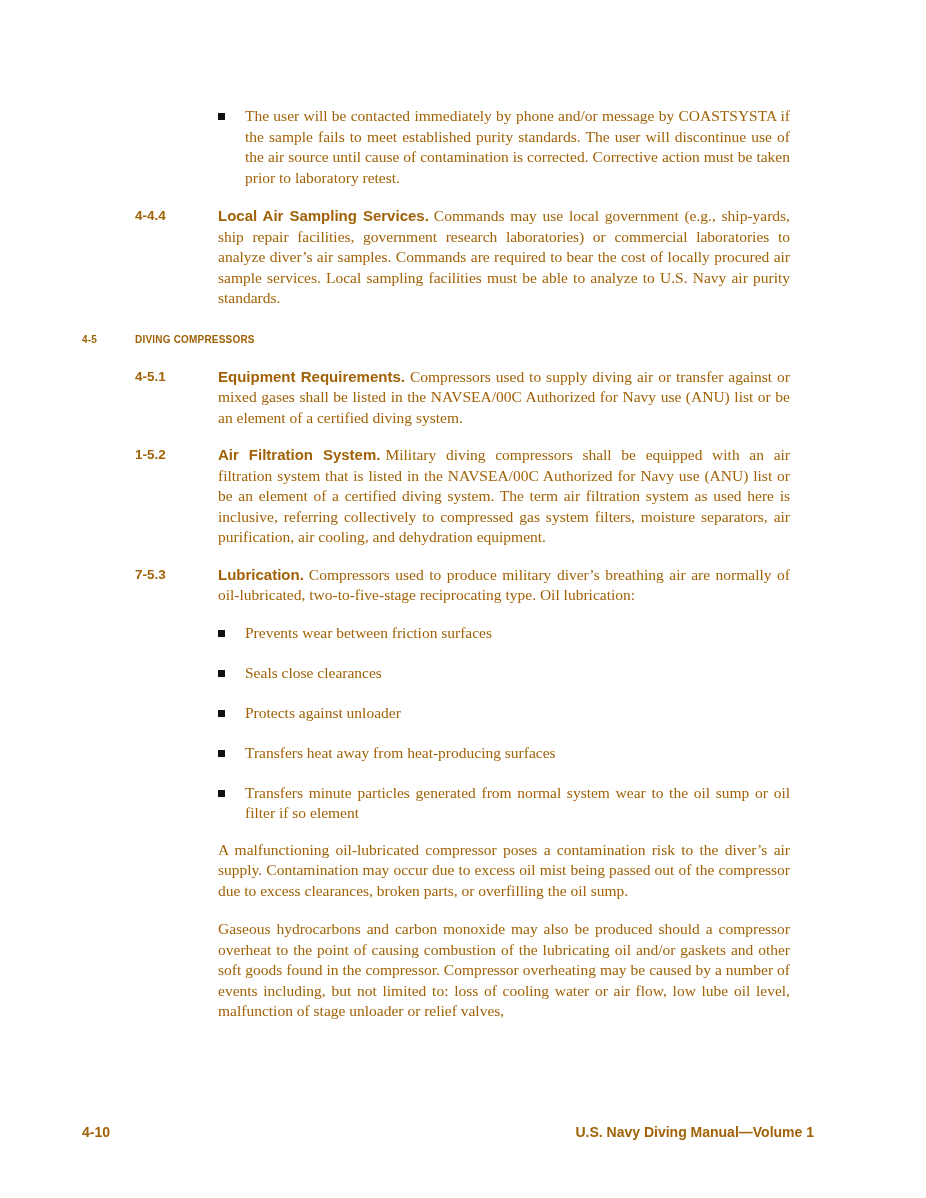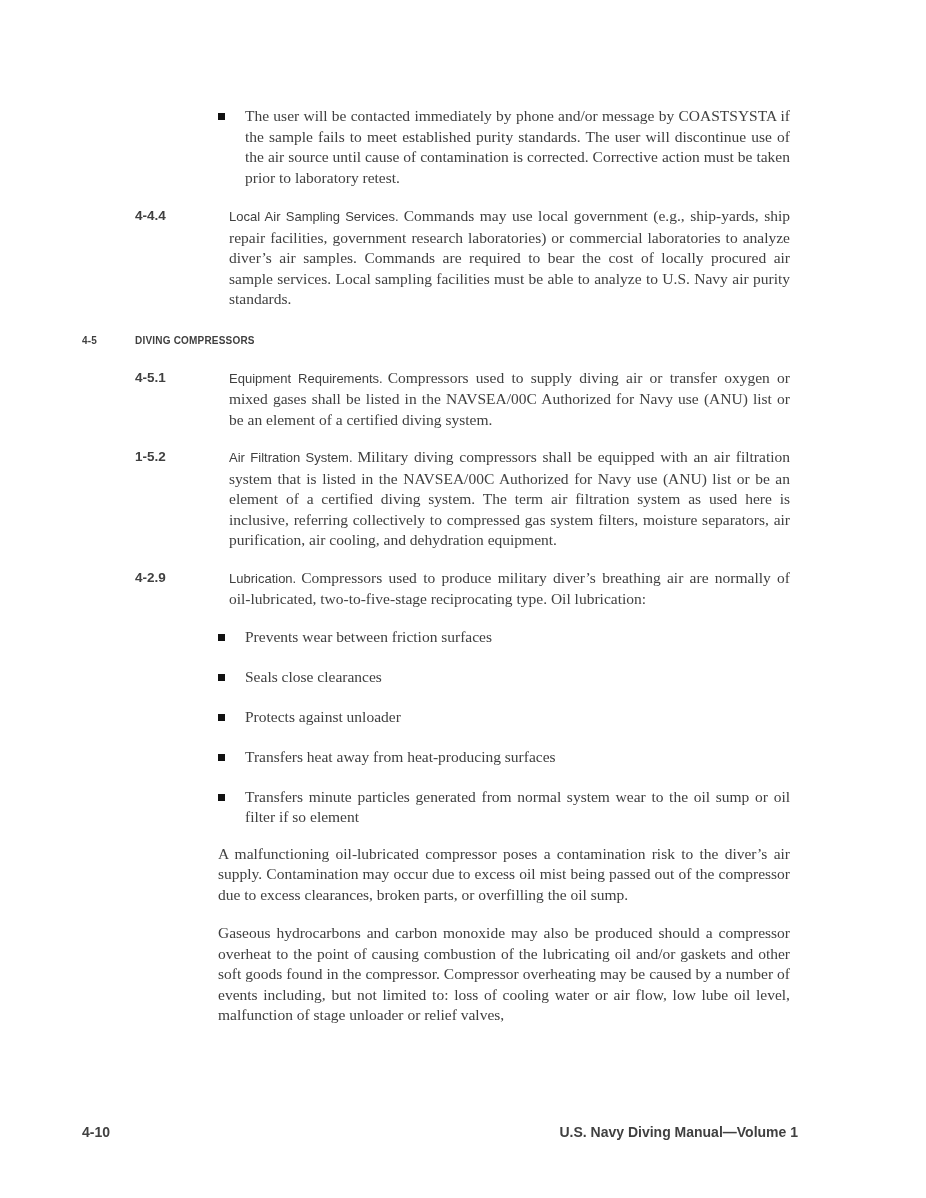--- a/index.html
+++ b/index.html
@@ -5,53 +5,52 @@
   html, body {
     margin: 0;
     padding: 0;
     background: #ffffff;
   }
   .page {
     position: relative;
     width: 926px;
     height: 1198px;
     background: #ffffff;
-    color: #404040;
+    color: #a16207;
     font-family: "Liberation Serif", serif;
     font-size: 15.5px;
     line-height: 20.5px;
     overflow: hidden;
   }
   .content {
     position: absolute;
     top: 0;
     left: 82px;
     width: 708px;
     padding-top: 106px;
   }
   p { margin: 0; }
   .body { text-align: justify; }
 
   
   .sec {
     display: grid;
     grid-template-columns: 83px 1fr;
     margin-left: 53px;
-    gap: 11px;
   }
   .num {
     font-family: "Liberation Sans", sans-serif;
     font-weight: bold;
     font-size: 13.5px;
     line-height: 20.5px;
   }
   .lead {
     font-family: "Liberation Sans", sans-serif;
-    font-weight: normal;
-    font-size: 13px;
+    font-weight: bold;
+    font-size: 15px;
     margin-right: 5px;
   }
 
   
   .heading {
     display: grid;
     grid-template-columns: 53px 1fr;
     font-family: "Liberation Sans", sans-serif;
     font-weight: bold;
     font-size: 10px;
@@ -77,21 +76,21 @@
 
   .mb18 { margin-bottom: 18px; }
   .mb21 { margin-bottom: 21px; }
   .mb17 { margin-bottom: 17px; }
   .mb19 { margin-bottom: 19.5px; }
   .mb16 { margin-bottom: 16px; }
 
   .footer {
     position: absolute;
     left: 82px;
-    right: 128px;
+    right: 112px;
     top: 1124px;
     display: flex;
     justify-content: space-between;
     align-items: center;
     font-family: "Liberation Sans", sans-serif;
     font-weight: bold;
     font-size: 14px;
     line-height: 16px;
   }
 </style>
@@ -111,30 +110,30 @@
       <p class="body"><span class="lead">Local Air Sampling Services.</span><span>Commands may use local government (e.g., ship-yards, ship repair facilities, government research laboratories) or commercial laboratories to analyze diver’s air samples. Commands are required to bear the cost of locally procured air sample services. Local sampling facilities must be able to analyze to U.S. Navy air purity standards.</span></p>
     </div>
 
     <div class="heading mb18">
       <span>4-5</span>
       <span>DIVING COMPRESSORS</span>
     </div>
 
     <div class="sec mb17">
       <span class="num">4-5.1</span>
-      <p class="body"><span class="lead">Equipment Requirements.</span><span>Compressors used to supply diving air or transfer oxygen or mixed gases shall be listed in the NAVSEA/00C Authorized for Navy use (ANU) list or be an element of a certified diving system.</span></p>
+      <p class="body"><span class="lead">Equipment Requirements.</span><span>Compressors used to supply diving air or transfer against or mixed gases shall be listed in the NAVSEA/00C Authorized for Navy use (ANU) list or be an element of a certified diving system.</span></p>
     </div>
 
     <div class="sec mb17">
       <span class="num">1-5.2</span>
       <p class="body"><span class="lead">Air Filtration System.</span><span>Military diving compressors shall be equipped with an air filtration system that is listed in the NAVSEA/00C Authorized for Navy use (ANU) list or be an element of a certified diving system. The term air filtration system as used here is inclusive, referring collectively to compressed gas system filters, moisture separators, air purification, air cooling, and dehydration equipment.</span></p>
     </div>
 
     <div class="sec mb17">
-      <span class="num">4-2.9</span>
+      <span class="num">7-5.3</span>
       <p class="body"><span class="lead">Lubrication.</span><span>Compressors used to produce military diver’s breathing air are normally of oil-lubricated, two-to-five-stage reciprocating type. Oil lubrication:</span></p>
     </div>
 
     <div class="bullet-row mb19">
       <span class="bullet-sq"></span>
       <p class="body">Prevents wear between friction surfaces</p>
     </div>
 
     <div class="bullet-row mb19">
       <span class="bullet-sq"></span>

